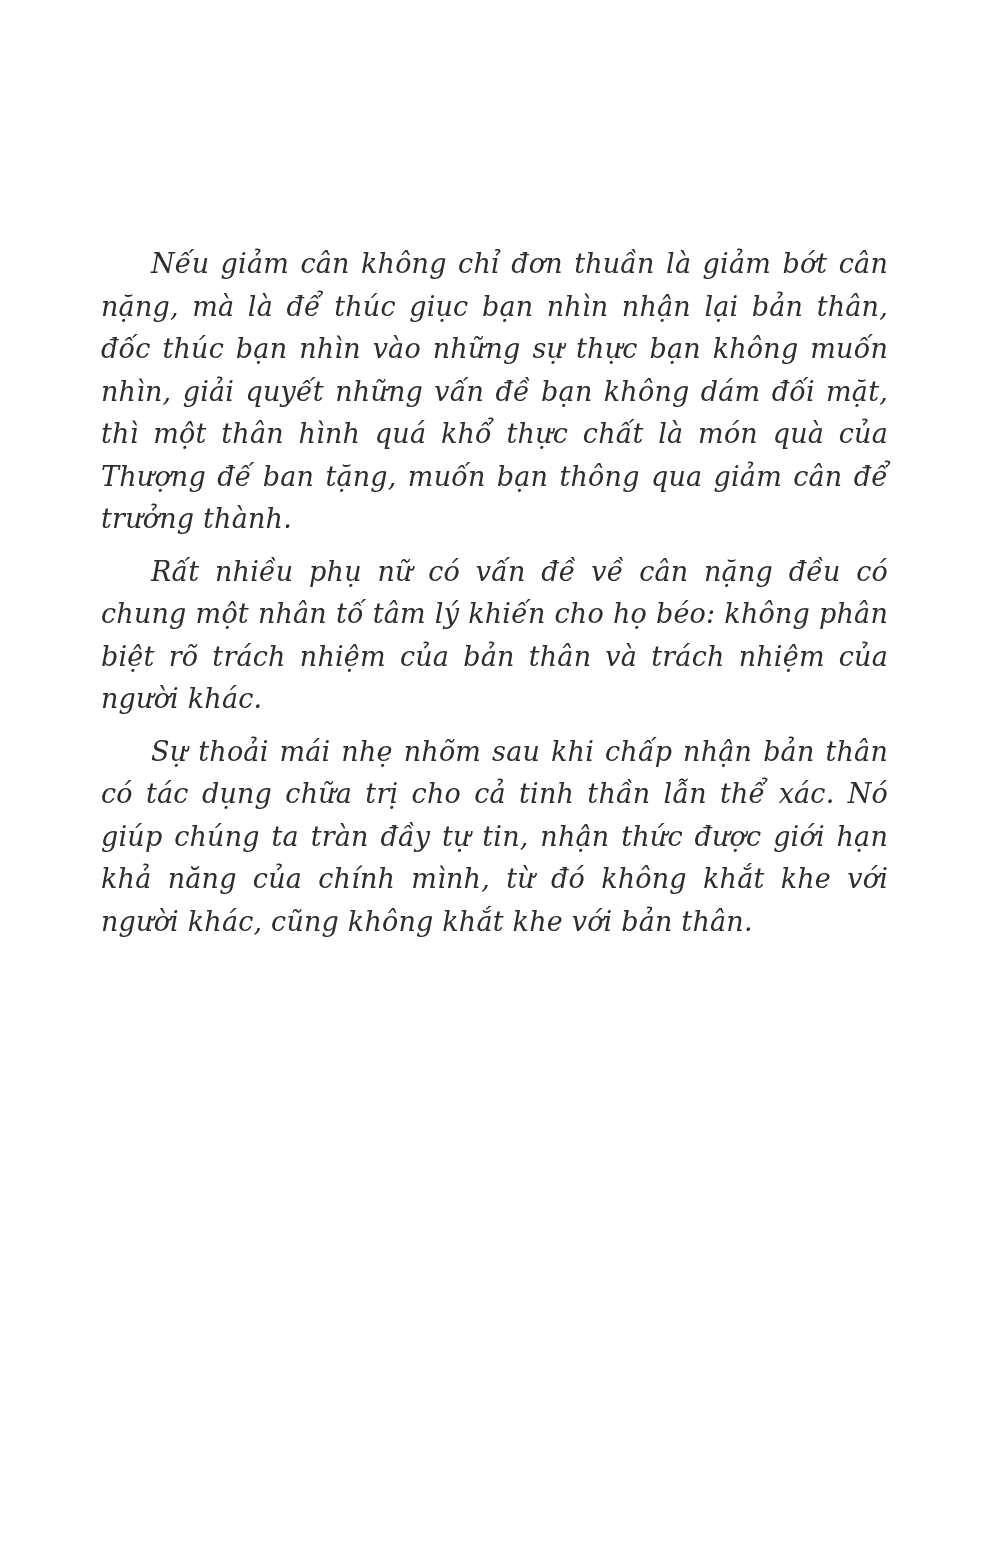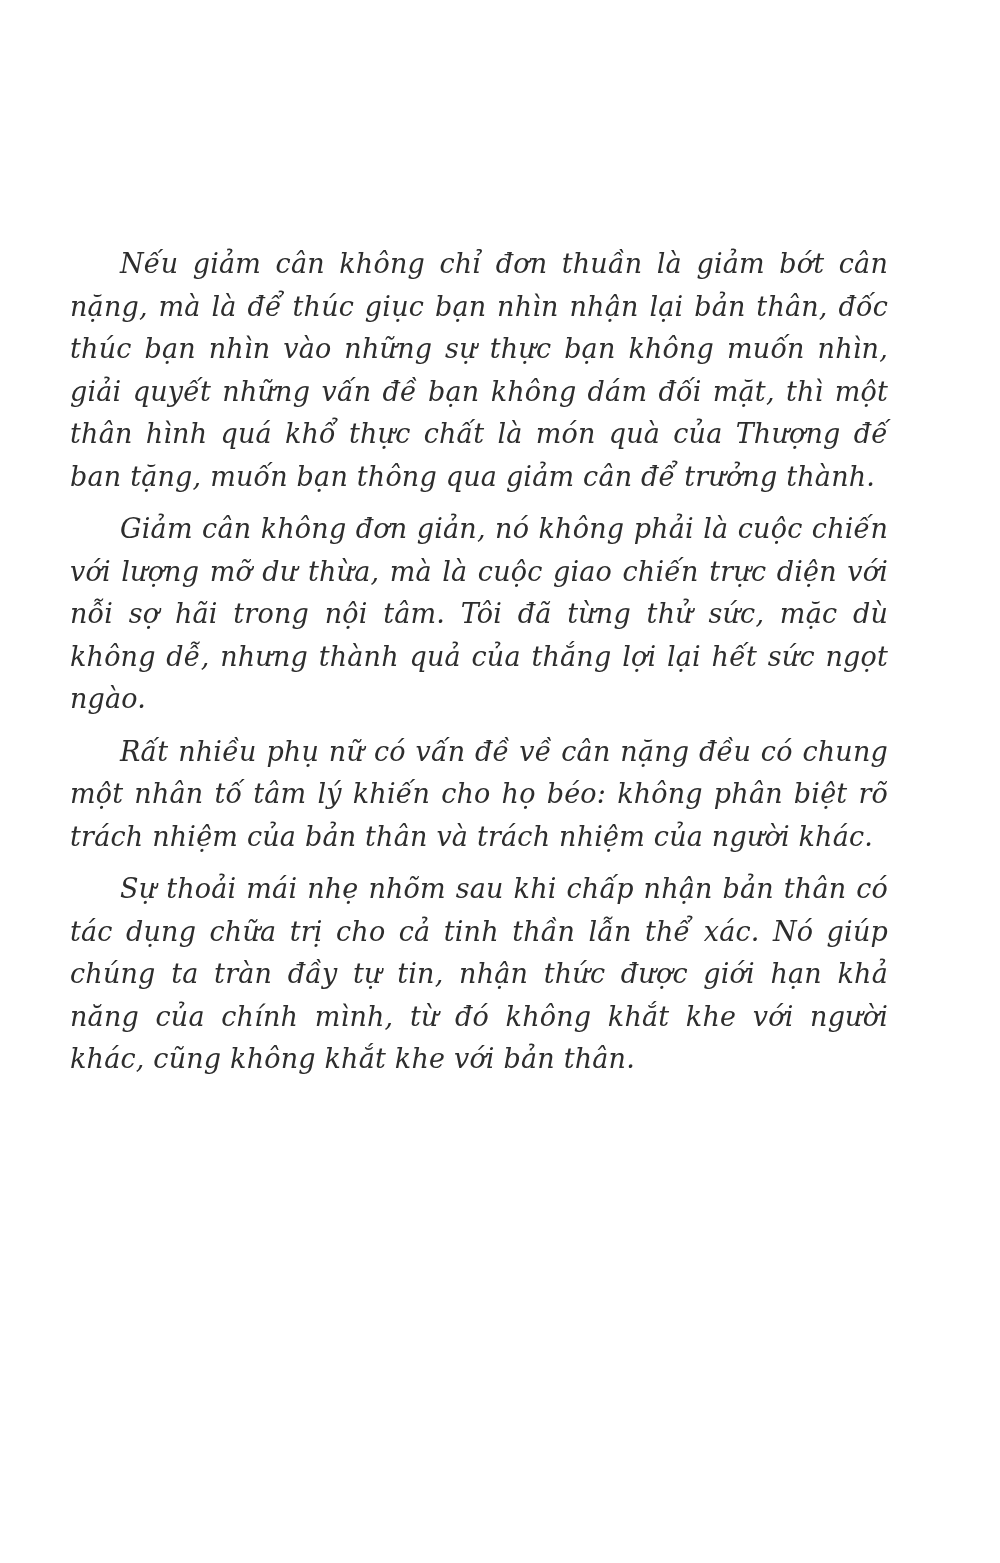--- a/index.html
+++ b/index.html
@@ -14,36 +14,35 @@
     font-family: "DejaVu Serif", serif;
   }
   .book-page {
     position: absolute;
     top: 0;
     left: 0;
     width: 1000px;
     height: 1131px;
     background: #ffffff;
     box-sizing: border-box;
-    padding: 243px 112px 0 70px;
+    padding: 243px 112px 0 101px;
   }
   .page-text p {
     margin: 0 0 10px 0;
     font-style: italic;
     font-size: 27px;
     line-height: 42.5px;
     color: #2d2d2d;
     text-align: justify;
     text-indent: 50px;
     letter-spacing: 0.2px;
   }
 </style>
 </head>
 <body>
 
 <div class="book-page">
   <div class="page-text">
     <p>Nếu giảm cân không chỉ đơn thuần là giảm bớt cân nặng, mà là để thúc giục bạn nhìn nhận lại bản thân, đốc thúc bạn nhìn vào những sự thực bạn không muốn nhìn, giải quyết những vấn đề bạn không dám đối mặt, thì một thân hình quá khổ thực chất là món quà của Thượng đế ban tặng, muốn bạn thông qua giảm cân để trưởng thành.</p>
-    <p>Giảm cân không đơn giản, nó không phải là cuộc chiến với lượng mỡ dư thừa, mà là cuộc giao chiến trực diện với nỗi sợ hãi trong nội tâm. Tôi đã từng thử sức, mặc dù không dễ, nhưng thành quả của thắng lợi lại hết sức ngọt ngào.</p>
     <p>Rất nhiều phụ nữ có vấn đề về cân nặng đều có chung một nhân tố tâm lý khiến cho họ béo: không phân biệt rõ trách nhiệm của bản thân và trách nhiệm của người khác.</p>
     <p>Sự thoải mái nhẹ nhõm sau khi chấp nhận bản thân có tác dụng chữa trị cho cả tinh thần lẫn thể xác. Nó giúp chúng ta tràn đầy tự tin, nhận thức được giới hạn khả năng của chính mình, từ đó không khắt khe với người khác, cũng không khắt khe với bản thân.</p>
   </div>
 </div>
 
 </body></html>

